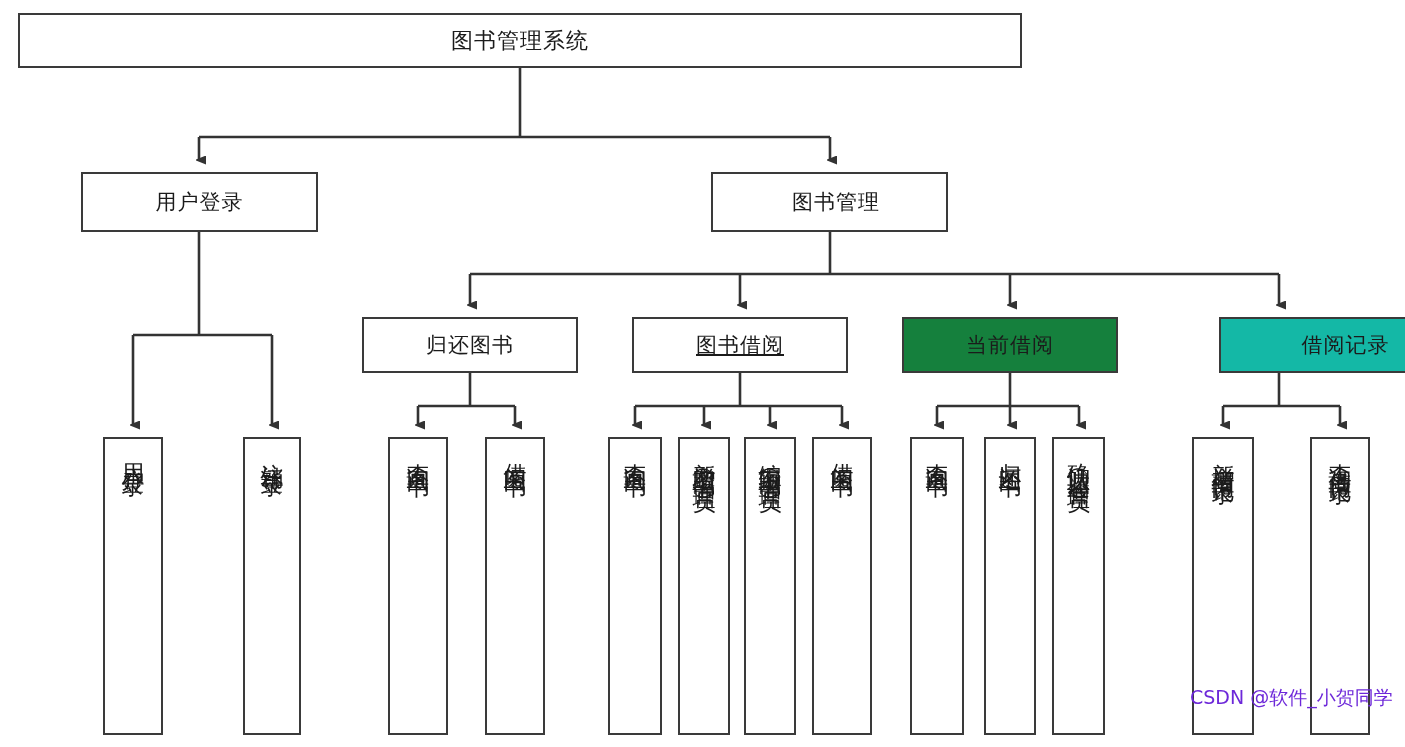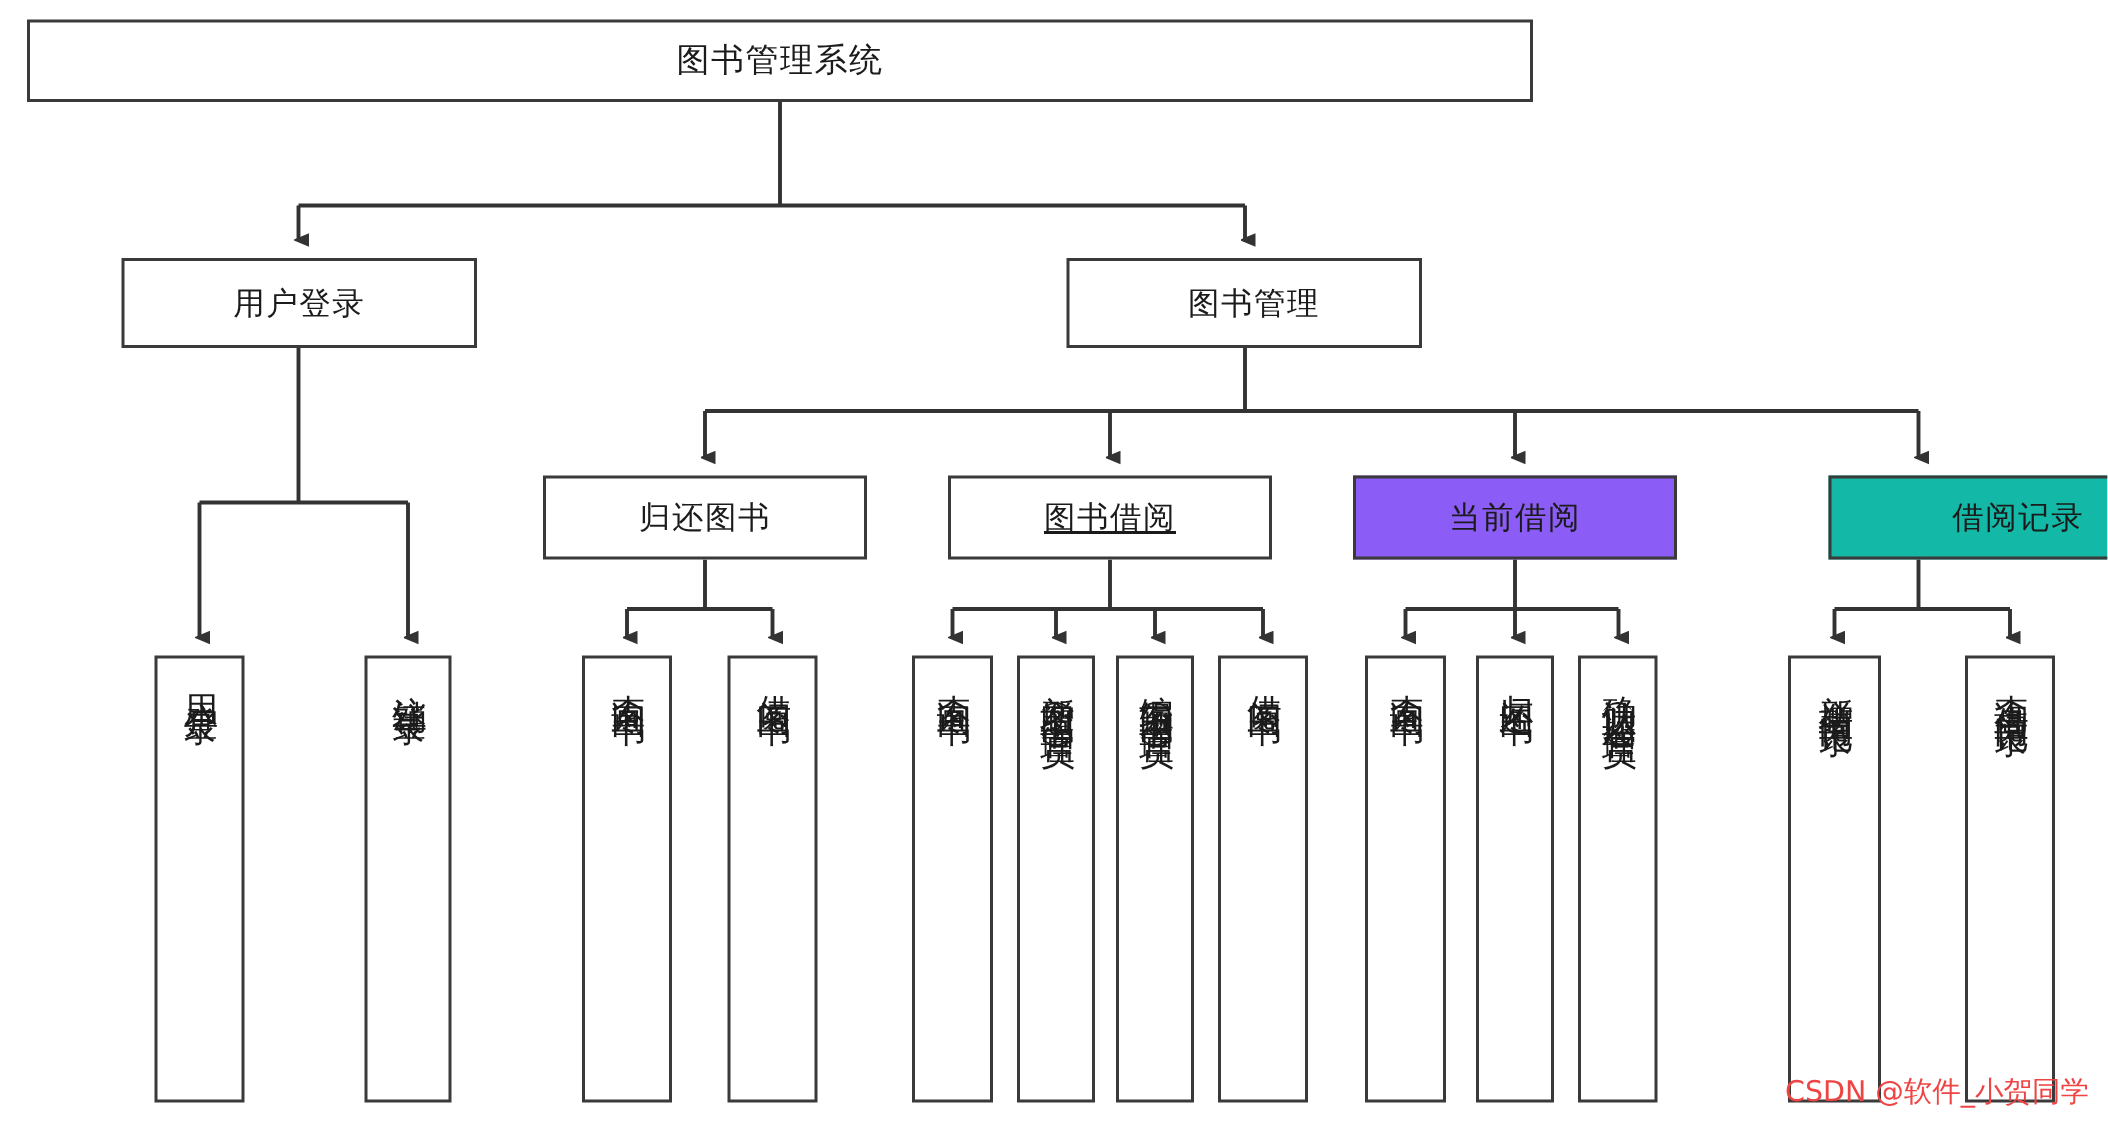--- a/index.html
+++ b/index.html
@@ -140,21 +140,21 @@
   <div class="node level2" style="left: 711px; top: 172px; width: 237px; height: 60px; border-color: rgb(58, 58, 58); background: rgb(255, 255, 255);">
     <span class="node-label" style="color: rgb(27, 27, 27); margin-left: 13px;">图书管理</span>
   </div>
 
   <div class="node level3" style="left: 362px; top: 317px; width: 216px; height: 56px; border-color: rgb(58, 58, 58); background: rgb(255, 255, 255);">
     <span class="node-label" style="color: rgb(27, 27, 27);">归还图书</span>
   </div>
   <div class="node level3" style="left: 632px; top: 317px; width: 216px; height: 56px; border-color: rgb(58, 58, 58); background: rgb(255, 255, 255); text-decoration: underline;">
     <span class="node-label" style="color: rgb(27, 27, 27);">图书借阅</span>
   </div>
-  <div class="node level3" style="left: 902px; top: 317px; width: 216px; height: 56px; border-color: rgb(58, 58, 58); background: #8b5cf6;">
+  <div class="node level3" style="left: 902px; top: 317px; width: 216px; height: 56px; border-color: rgb(58, 58, 58); background: #15803d;">
     <span class="node-label" style="color: rgb(27, 27, 27);">当前借阅</span>
   </div>
   <div class="node level3" style="left: 1171px; top: 317px; width: 253px; height: 56px; border-color: rgb(58, 58, 58); background: #14b8a6; margin-left: 48px;">
     <span class="node-label" style="color: rgb(27, 27, 27);">借阅记录</span>
   </div>
 
   <div class="node leaf" style="left: 103px; top: 437px; width: 60px; height: 298px; border-color: rgb(58, 58, 58); background: rgb(255, 255, 255);">
     <span class="node-label" style="color: rgb(27, 27, 27);">用户登录</span>
   </div>
   <div class="node leaf" style="left: 243px; top: 437px; width: 58px; height: 298px; border-color: rgb(58, 58, 58); background: rgb(255, 255, 255);">
@@ -187,15 +187,15 @@
   <div class="node leaf" style="left: 1052px; top: 437px; width: 53px; height: 298px; border-color: rgb(58, 58, 58); background: rgb(255, 255, 255);">
     <span class="node-label" style="color: rgb(27, 27, 27);">确认归还（管理员）</span>
   </div>
   <div class="node leaf" style="left: 1192px; top: 437px; width: 62px; height: 298px; border-color: rgb(58, 58, 58); background: rgb(255, 255, 255);">
     <span class="node-label" style="color: rgb(27, 27, 27);">新增借阅记录</span>
   </div>
   <div class="node leaf" style="left: 1310px; top: 437px; width: 60px; height: 298px; border-color: rgb(58, 58, 58); background: rgb(255, 255, 255);">
     <span class="node-label" style="color: rgb(27, 27, 27);">查询借阅记录</span>
   </div>
 
-  <div class="watermark" style="left: 1190px; top: 715px; color: #ef4444;">CSDN @软件_小贺同学</div>
+  <div class="watermark" style="left: 1190px; top: 685px; color: #6d28d9;">CSDN @软件_小贺同学</div>
 
 </div>
 
 </body></html>

